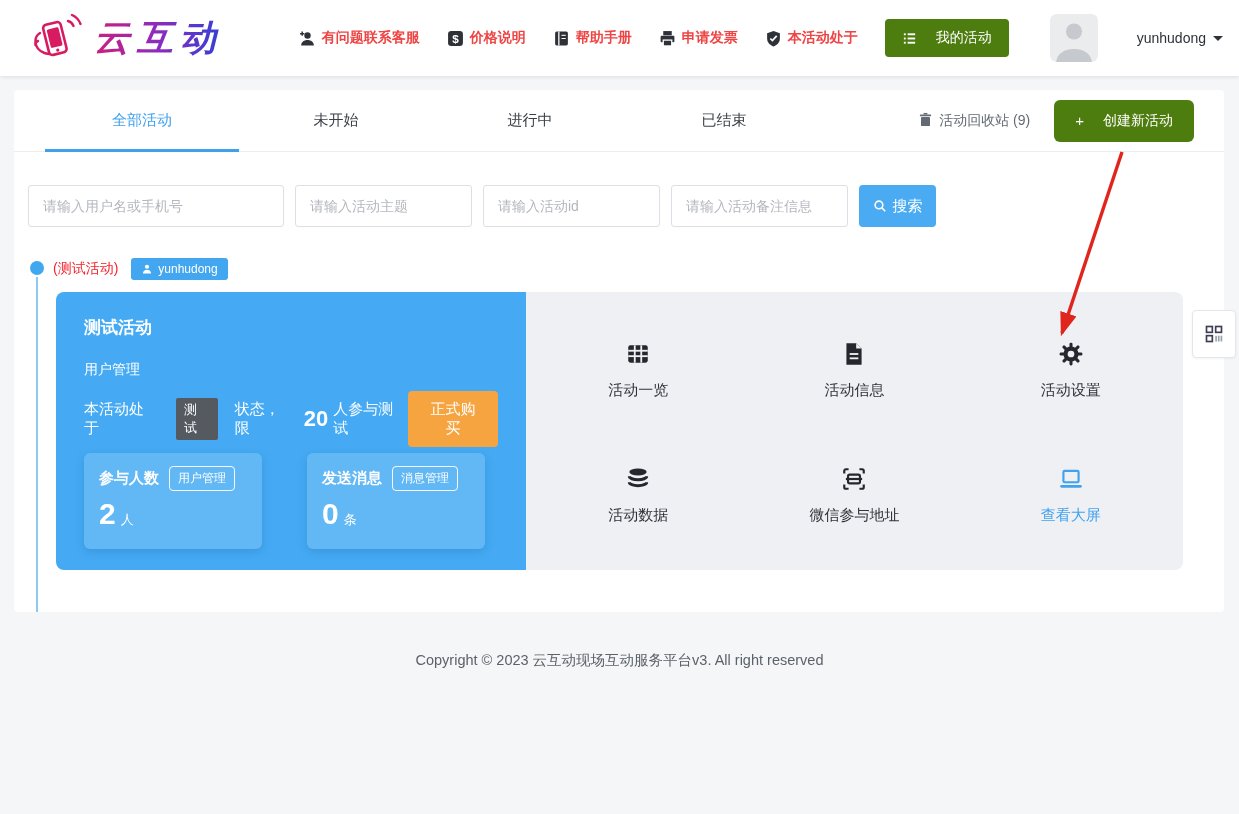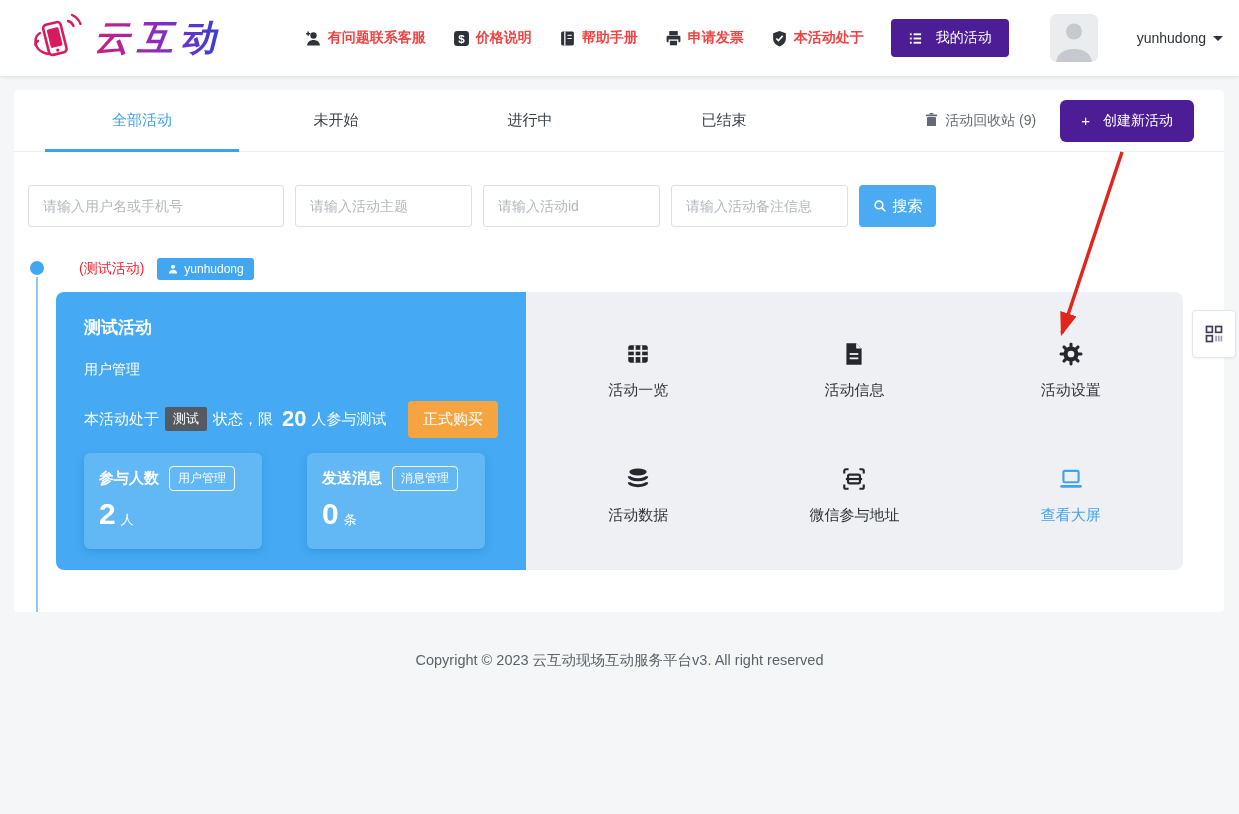--- a/index.html
+++ b/index.html
@@ -24,22 +24,22 @@
     font-size: 36px; font-weight: bold; font-style: italic; letter-spacing: 7px;
     background: linear-gradient(90deg, #cc1f7c, #8c2bbf, #3340d6);
     -webkit-background-clip: text; background-clip: text;
     -webkit-text-fill-color: transparent; color: #8c2bbf;
   }
   .nav { margin-left: auto; display: flex; align-items: center; gap: 27px; }
   .nav-item { display: flex; align-items: center; gap: 6px; font-size: 14px; font-weight: bold; color: #ef4444; cursor: pointer; text-decoration: none; }
   .nav-ic { display: inline-flex; width: 17px; height: 17px; }
   .nav-ic svg { width: 100%; height: 100%; }
   .btn-primary {
-    background: #4c1d95; color: #fff; border: none; border-radius: 4px;
-    font-size: 14px; padding: 10px 17px; display: inline-flex; align-items: center; gap: 13px;
+    background: #4d7c0f; color: #fff; border: none; border-radius: 4px;
+    font-size: 14px; padding: 10px 17px; display: inline-flex; align-items: center; gap: 19px;
     cursor: pointer; font-family: inherit;
   }
   .avatar { width: 48px; height: 48px; margin-left: 14px; cursor: pointer; }
   .user-chip { display: flex; align-items: center; gap: 7px; margin-left: 12px; cursor: pointer; font-size: 14px; }
   .caret { width: 0; height: 0; border-left: 5px solid transparent; border-right: 5px solid transparent; border-top: 5px solid #2e3238; }
 
   
   .main-card {
     background: #fff; border-radius: 4px;
     margin: 14px 15px 0 14px; min-height: 520px;
@@ -68,37 +68,37 @@
     width: 77px; height: 42px; background: #4aabf3; color: #fff; border: none; border-radius: 4px;
     font-size: 15px; display: inline-flex; align-items: center; justify-content: center; gap: 6px;
     cursor: pointer; font-family: inherit;
   }
   .search-btn svg { width: 14px; height: 14px; }
 
   
   .activity-section { position: relative; margin-top: 31px; padding-bottom: 42px; }
   .timeline-dot { position: absolute; left: 16px; top: 3px; width: 14px; height: 14px; border-radius: 50%; background: #41a8f0; }
   .timeline-line { position: absolute; left: 22px; top: 19px; bottom: 0; width: 2px; background: #8ec9f3; }
-  .row-head { display: flex; align-items: center; gap: 13px; margin-left: 65px; }
+  .row-head { display: flex; align-items: center; gap: 13px; margin-left: 39px; }
   .type-tag { color: #f5222d; font-size: 14px; }
   .owner-badge {
     background: #42a7f0; color: #fff; font-size: 12px; border-radius: 3px;
     display: inline-flex; align-items: center; gap: 5px; padding: 4px 10px; cursor: pointer;
   }
   .owner-badge svg { width: 12px; height: 12px; }
 
   .panel { display: flex; height: 278px; margin: 12px 41px 0 42px; border-radius: 8px; position: relative; }
   .panel-blue {
     width: 470px; background: #45aaf3; color: #fff;
     border-radius: 8px 0 0 8px; padding: 24px 28px 20px;
   }
   .act-title { font-size: 17px; font-weight: bold; }
   .act-sub { font-size: 14px; margin-top: 22px; }
   .status-row { display: flex; align-items: center; margin-top: 22px; height: 36px; font-size: 15px; }
-  .status-badge { background: #555a61; color: #fff; font-size: 13px; padding: 3px 8px; border-radius: 2px; margin: 0 6px; }
+  .status-badge { background: #555a61; color: #fff; font-size: 13px; padding: 3px 8px; border-radius: 2px; margin: 0 17px; }
   .status-mid { margin-right: 4px; }
   .status-limit { font-size: 22px; font-weight: bold; margin: 0 5px; }
   .buy-btn {
     margin-left: auto; background: #f6a440; color: #fff; border: none; border-radius: 4px;
     font-size: 15px; padding: 9px 15px; cursor: pointer; font-family: inherit;
   }
   .stats-row { display: flex; gap: 45px; margin-top: 16px; }
   .stat-box {
     width: 178px; height: 96px; border-radius: 6px; background: rgba(255,255,255,.16);
     box-shadow: 0 3px 8px rgba(25,95,160,.25); padding: 13px 15px; cursor: pointer;

